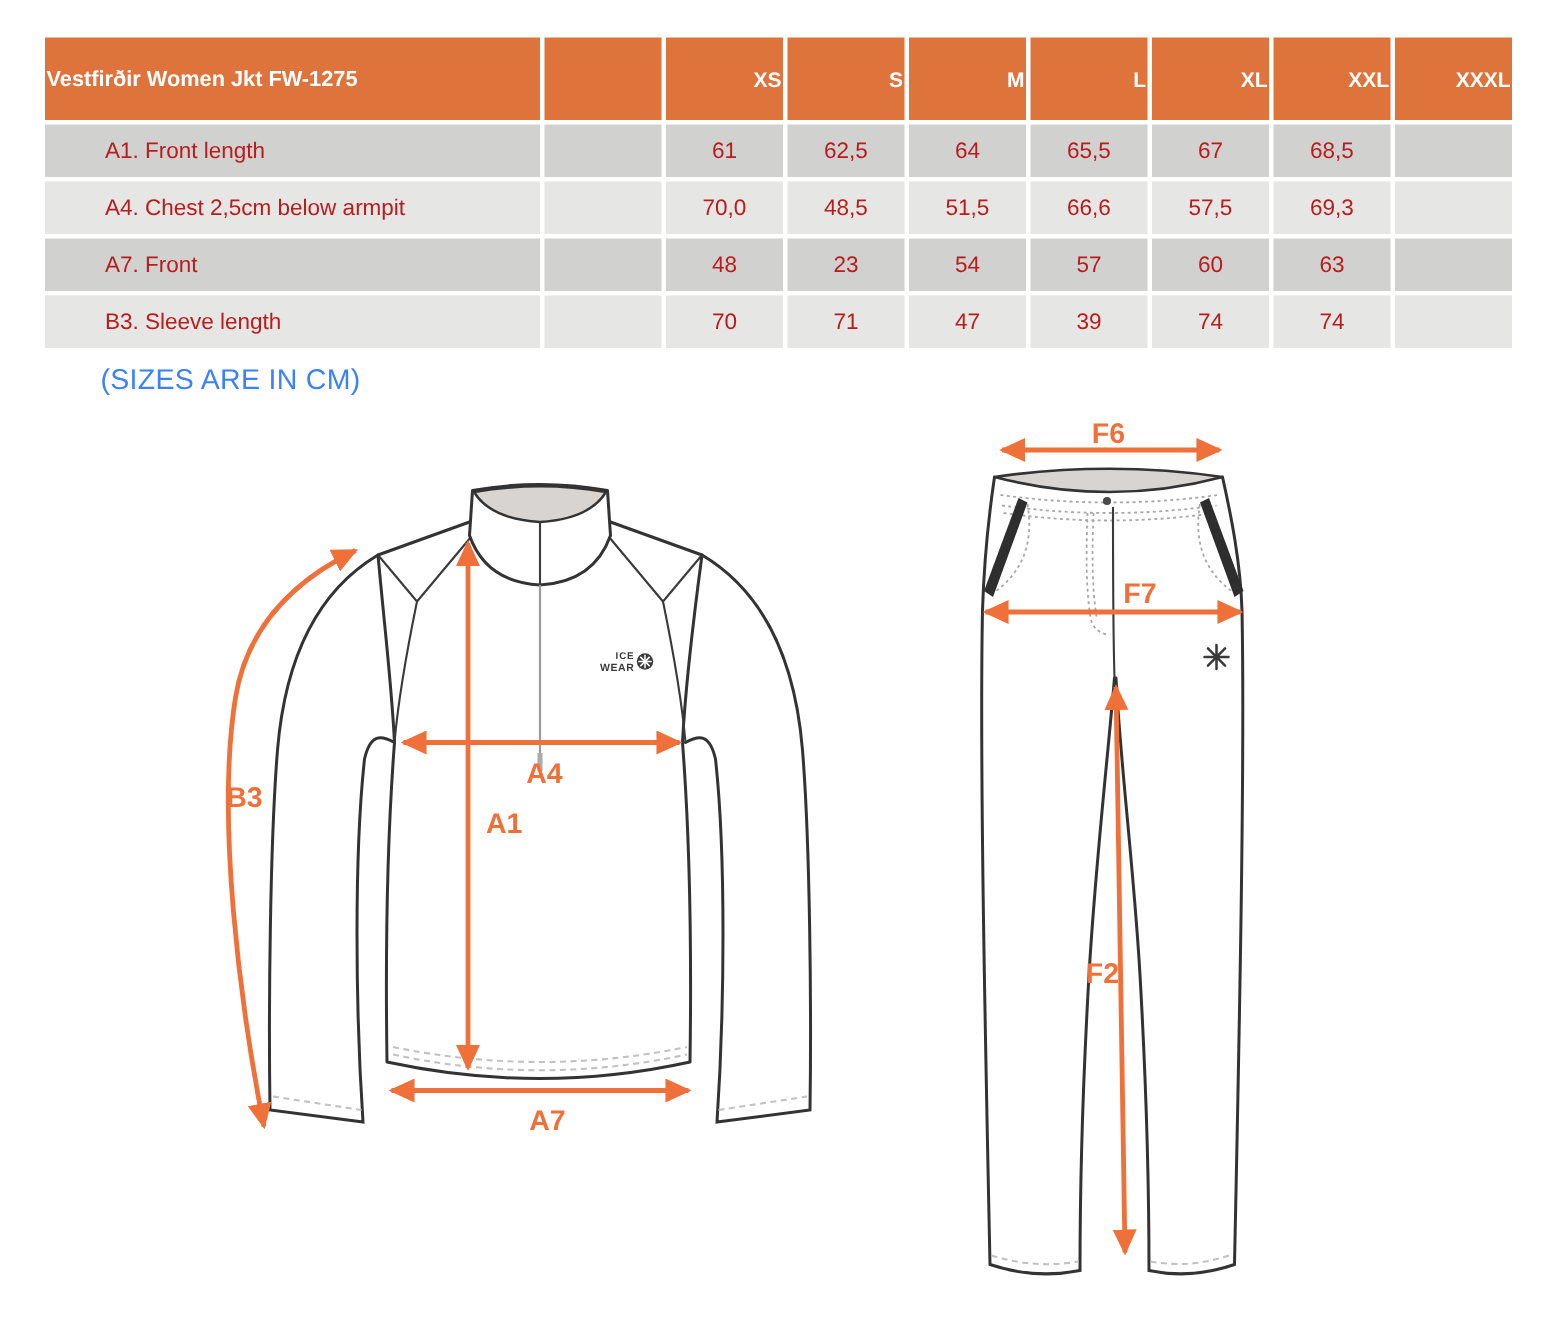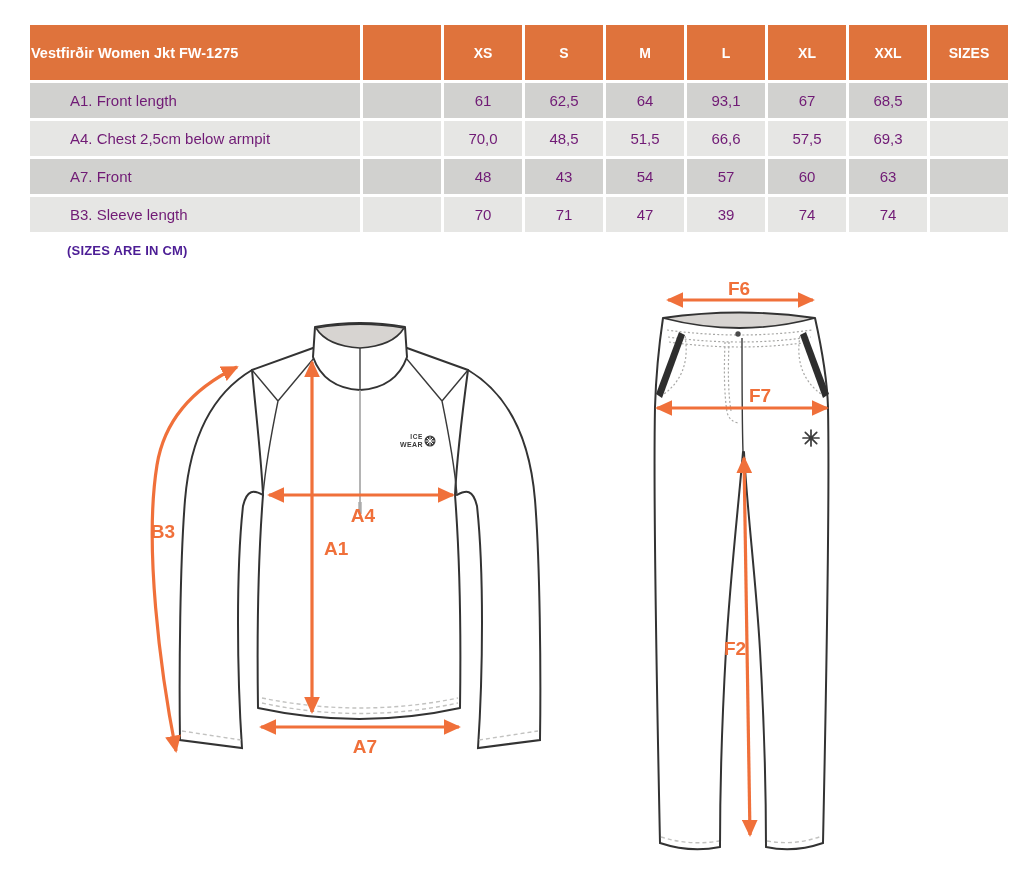--- a/index.html
+++ b/index.html
@@ -2,28 +2,28 @@
 <html><head>
 <meta charset="utf-8">
 <style>
   html,body{margin:0;padding:0;background:#ffffff;}
   .stage{position:relative;width:1034px;height:890px;background:#ffffff;overflow:hidden;
          font-family:"Liberation Sans",sans-serif;}
 
   
   table.size{position:absolute;left:27px;top:22px;border-collapse:separate;border-spacing:3px;table-layout:fixed;}
   table.size th, table.size td{overflow:hidden;white-space:nowrap;}
-  table.size th{background:#DF733C;color:#ffffff;font-weight:bold;height:53px;font-size:14px;text-align:center;}
+  table.size th{background:#DF733C;color:#ffffff;font-weight:bold;height:53px;font-size:14px;text-align:right;}
   table.size th.title-cell{text-align:left;font-size:14.5px;}
-  table.size td{height:33px;text-align:center;font-size:15px;color:#701a75;}
+  table.size td{height:33px;text-align:center;font-size:15px;color:#b91c1c;}
   table.size td.row-label{text-align:left;padding-left:40px;}
   tr.dark td{background:#D1D1CF;}
   tr.light td{background:#E6E6E4;}
 
-  .note{position:absolute;left:67px;top:243px;font-size:13px;font-weight:bold;color:#4c1d95;letter-spacing:.2px;}
+  .note{position:absolute;left:67px;top:243px;font-size:19px;font-weight:normal;color:#3b82f6;letter-spacing:.2px;}
 
   
   .jacket-svg{position:absolute;left:140px;top:300px;}
   .pants-svg{position:absolute;left:635px;top:280px;}
   .outline{fill:#ffffff;stroke:#333333;stroke-width:2;stroke-linejoin:round;}
   .seam{fill:none;stroke:#333333;stroke-width:2;stroke-linecap:round;}
   .thin-seam{fill:none;stroke:#3a3a3a;stroke-width:1.4;}
   .stitch{fill:none;stroke:#c2c2c0;stroke-width:1.4;stroke-dasharray:4 3;}
   .fine-stitch{fill:none;stroke:#a8a8a6;stroke-width:1.2;stroke-dasharray:2 2.2;}
   .arrow{fill:none;stroke:#F0703A;stroke-width:3.2;}
@@ -50,51 +50,51 @@
     <thead>
       <tr>
         <th class="title-cell">Vestfirðir Women Jkt FW-1275</th>
         <th></th>
         <th>XS</th>
         <th>S</th>
         <th>M</th>
         <th>L</th>
         <th>XL</th>
         <th>XXL</th>
-        <th>SIZES</th>
+        <th>XXXL</th>
       </tr>
     </thead>
     <tbody>
       <tr class="dark">
         <td class="row-label">A1. Front length</td>
         <td></td>
         <td>61</td>
         <td>62,5</td>
         <td>64</td>
-        <td>93,1</td>
+        <td>65,5</td>
         <td>67</td>
         <td>68,5</td>
         <td></td>
       </tr>
       <tr class="light">
         <td class="row-label">A4. Chest 2,5cm below armpit</td>
         <td></td>
         <td>70,0</td>
         <td>48,5</td>
         <td>51,5</td>
         <td>66,6</td>
         <td>57,5</td>
         <td>69,3</td>
         <td></td>
       </tr>
       <tr class="dark">
         <td class="row-label">A7. Front</td>
         <td></td>
         <td>48</td>
-        <td>43</td>
+        <td>23</td>
         <td>54</td>
         <td>57</td>
         <td>60</td>
         <td>63</td>
         <td></td>
       </tr>
       <tr class="light">
         <td class="row-label">B3. Sleeve length</td>
         <td></td>
         <td>70</td>

